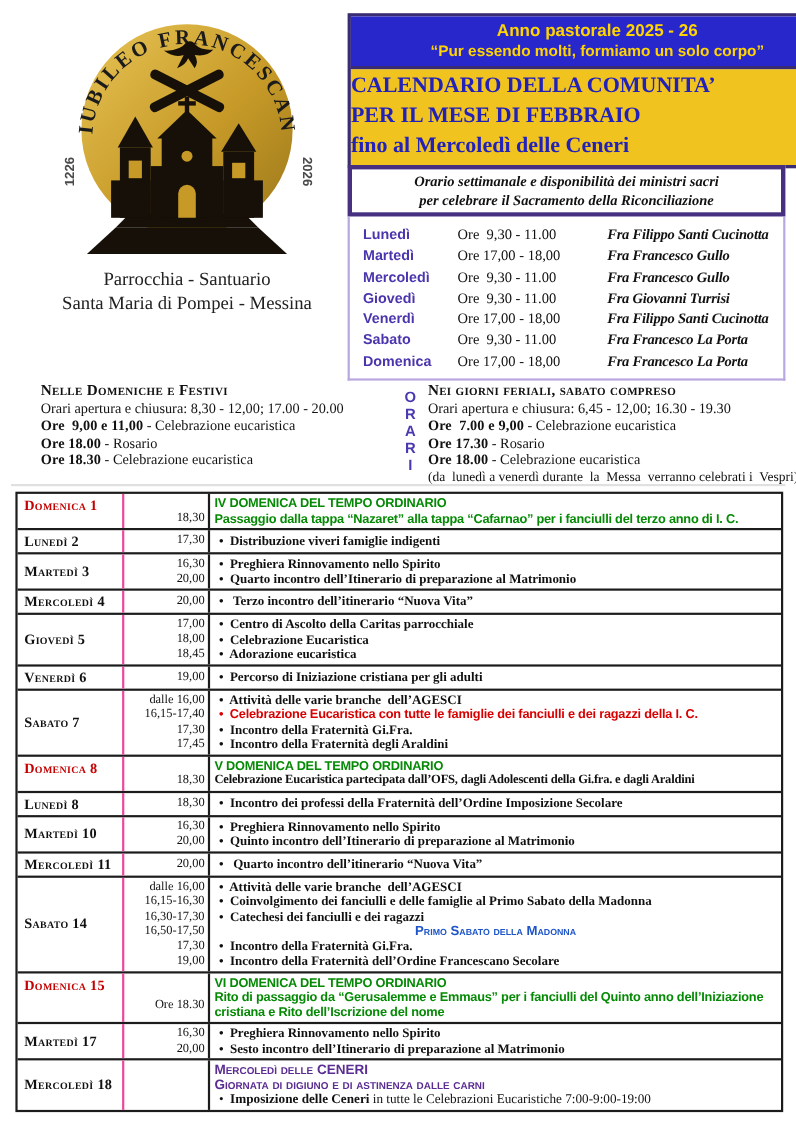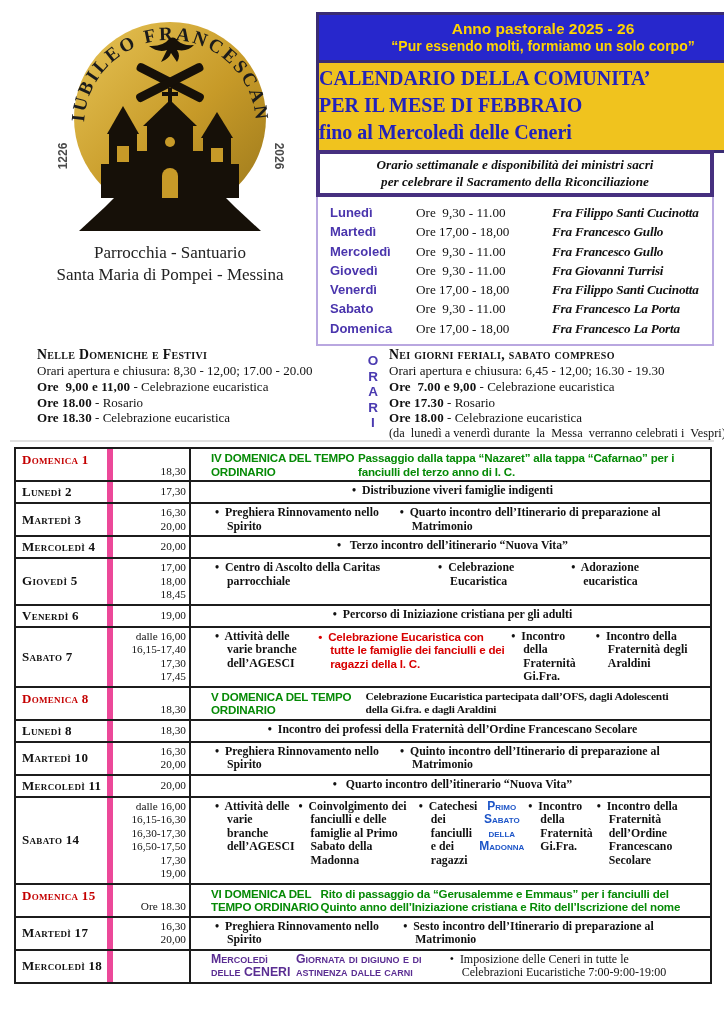--- a/index.html
+++ b/index.html
@@ -40,39 +40,39 @@
   .h-line b{letter-spacing:0.1px;}
   .h-note{font-size:12.3px;line-height:15px;white-space:pre-wrap;}
   .o-letter{display:block;color:#4a3ab0;font-family:"Liberation Sans",sans-serif;
             font-weight:bold;font-size:13.5px;line-height:15.5px;}
   .soft-rule{position:absolute;left:10px;top:440px;width:704px;border-top:2px solid #e0e0e0;}
 
   
   .cal{position:absolute;left:14px;top:447px;width:698px;border:2px solid #1c1c1c;box-sizing:border-box;}
   .cal-row{display:flex;border-bottom:2px solid #1c1c1c;}
   .cal-row:last-child{border-bottom:none;}
-  .cal-day{width:97px;box-sizing:border-box;padding:2px 2px 2px 6px;border-right:6px solid #ec4899;
+  .cal-day{width:97px;box-sizing:border-box;padding:2px 2px 2px 6px;border-right:2px solid #ec4899;
            font-weight:bold;font-size:13px;font-variant:small-caps;letter-spacing:0.3px;
            display:flex;align-items:center;}
   .cal-row.sun-top .cal-day{align-items:flex-start;padding-top:3px;}
   .cal-day.sun{color:#c40000;}
   .cal-time{width:64px;box-sizing:border-box;border-right:2px solid #1c1c1c;display:flex;
             flex-direction:column;justify-content:center;padding:2px 3px 2px 0;margin-left:14px;}
   .t-line{font-size:11.3px;line-height:13.5px;text-align:right;white-space:pre;}
-  .cal-content{flex:1;padding:2px 20px;display:flex;flex-direction:row;justify-content:center;min-width:0;}
+  .cal-content{flex:1;padding:2px 4px;display:flex;flex-direction:column;justify-content:center;min-width:0;}
   .ev{line-height:13.5px;font-size:11.8px;font-weight:bold;white-space:pre-wrap;}
   .ev.bullet,.ev.bullet-red,.ev.mixed{padding-left:16px;text-indent:-12px;}
   .ev.green{font-family:"Liberation Sans",sans-serif;color:#068a06;font-size:11.6px;letter-spacing:-0.2px;}
   .ev.bullet-red{font-family:"Liberation Sans",sans-serif;color:#d80000;font-size:11.6px;letter-spacing:-0.2px;}
   .ev.black{font-size:11.4px;letter-spacing:-0.2px;}
   .ev.blue-center{font-family:"Liberation Sans",sans-serif;color:#1d55c8;font-variant:small-caps;
                   text-align:center;font-size:12px;}
   .ev.purple{font-family:"Liberation Sans",sans-serif;color:#5a2d92;font-variant:small-caps;font-size:12.3px;}
   .ev.mixed{font-weight:normal;font-size:12px;}
-  .ev.mixed .bld{font-weight:normal;text-align:center;}
+  .ev.mixed .bld{font-weight:bold;text-align:center;}
 </style>
 </head>
 <body>
 
 <div class="page">
 
   <div class="logo">
     <svg width="238" height="232" viewBox="0 0 238 232">
       <defs>
         <linearGradient id="g" x1="0" y1="0" x2="1" y2="1">
@@ -295,21 +295,21 @@
           <div class="ev green">V DOMENICA DEL TEMPO ORDINARIO</div>
           <div class="ev black">Celebrazione Eucaristica partecipata dall’OFS, dagli Adolescenti della Gi.fra. e dagli Araldini</div>
         </div>
       </div>
       <div class="cal-row">
         <div class="cal-day">Lunedì 8</div>
         <div class="cal-time">
           <div class="t-line">18,30</div>
         </div>
         <div class="cal-content">
-          <div class="ev bullet"><span class="bu">•  </span><span>Incontro dei professi della Fraternità dell’Ordine Francescano Secolare</span></div>
+          <div class="ev bullet"><span class="bu">•  </span><span>Incontro dei professi della Fraternità dell’Ordine Imposizione Secolare</span></div>
         </div>
       </div>
       <div class="cal-row">
         <div class="cal-day">Martedì 10</div>
         <div class="cal-time">
           <div class="t-line">16,30</div>
           <div class="t-line">20,00</div>
         </div>
         <div class="cal-content">
           <div class="ev bullet"><span class="bu">•  </span><span>Preghiera Rinnovamento nello Spirito</span></div>

